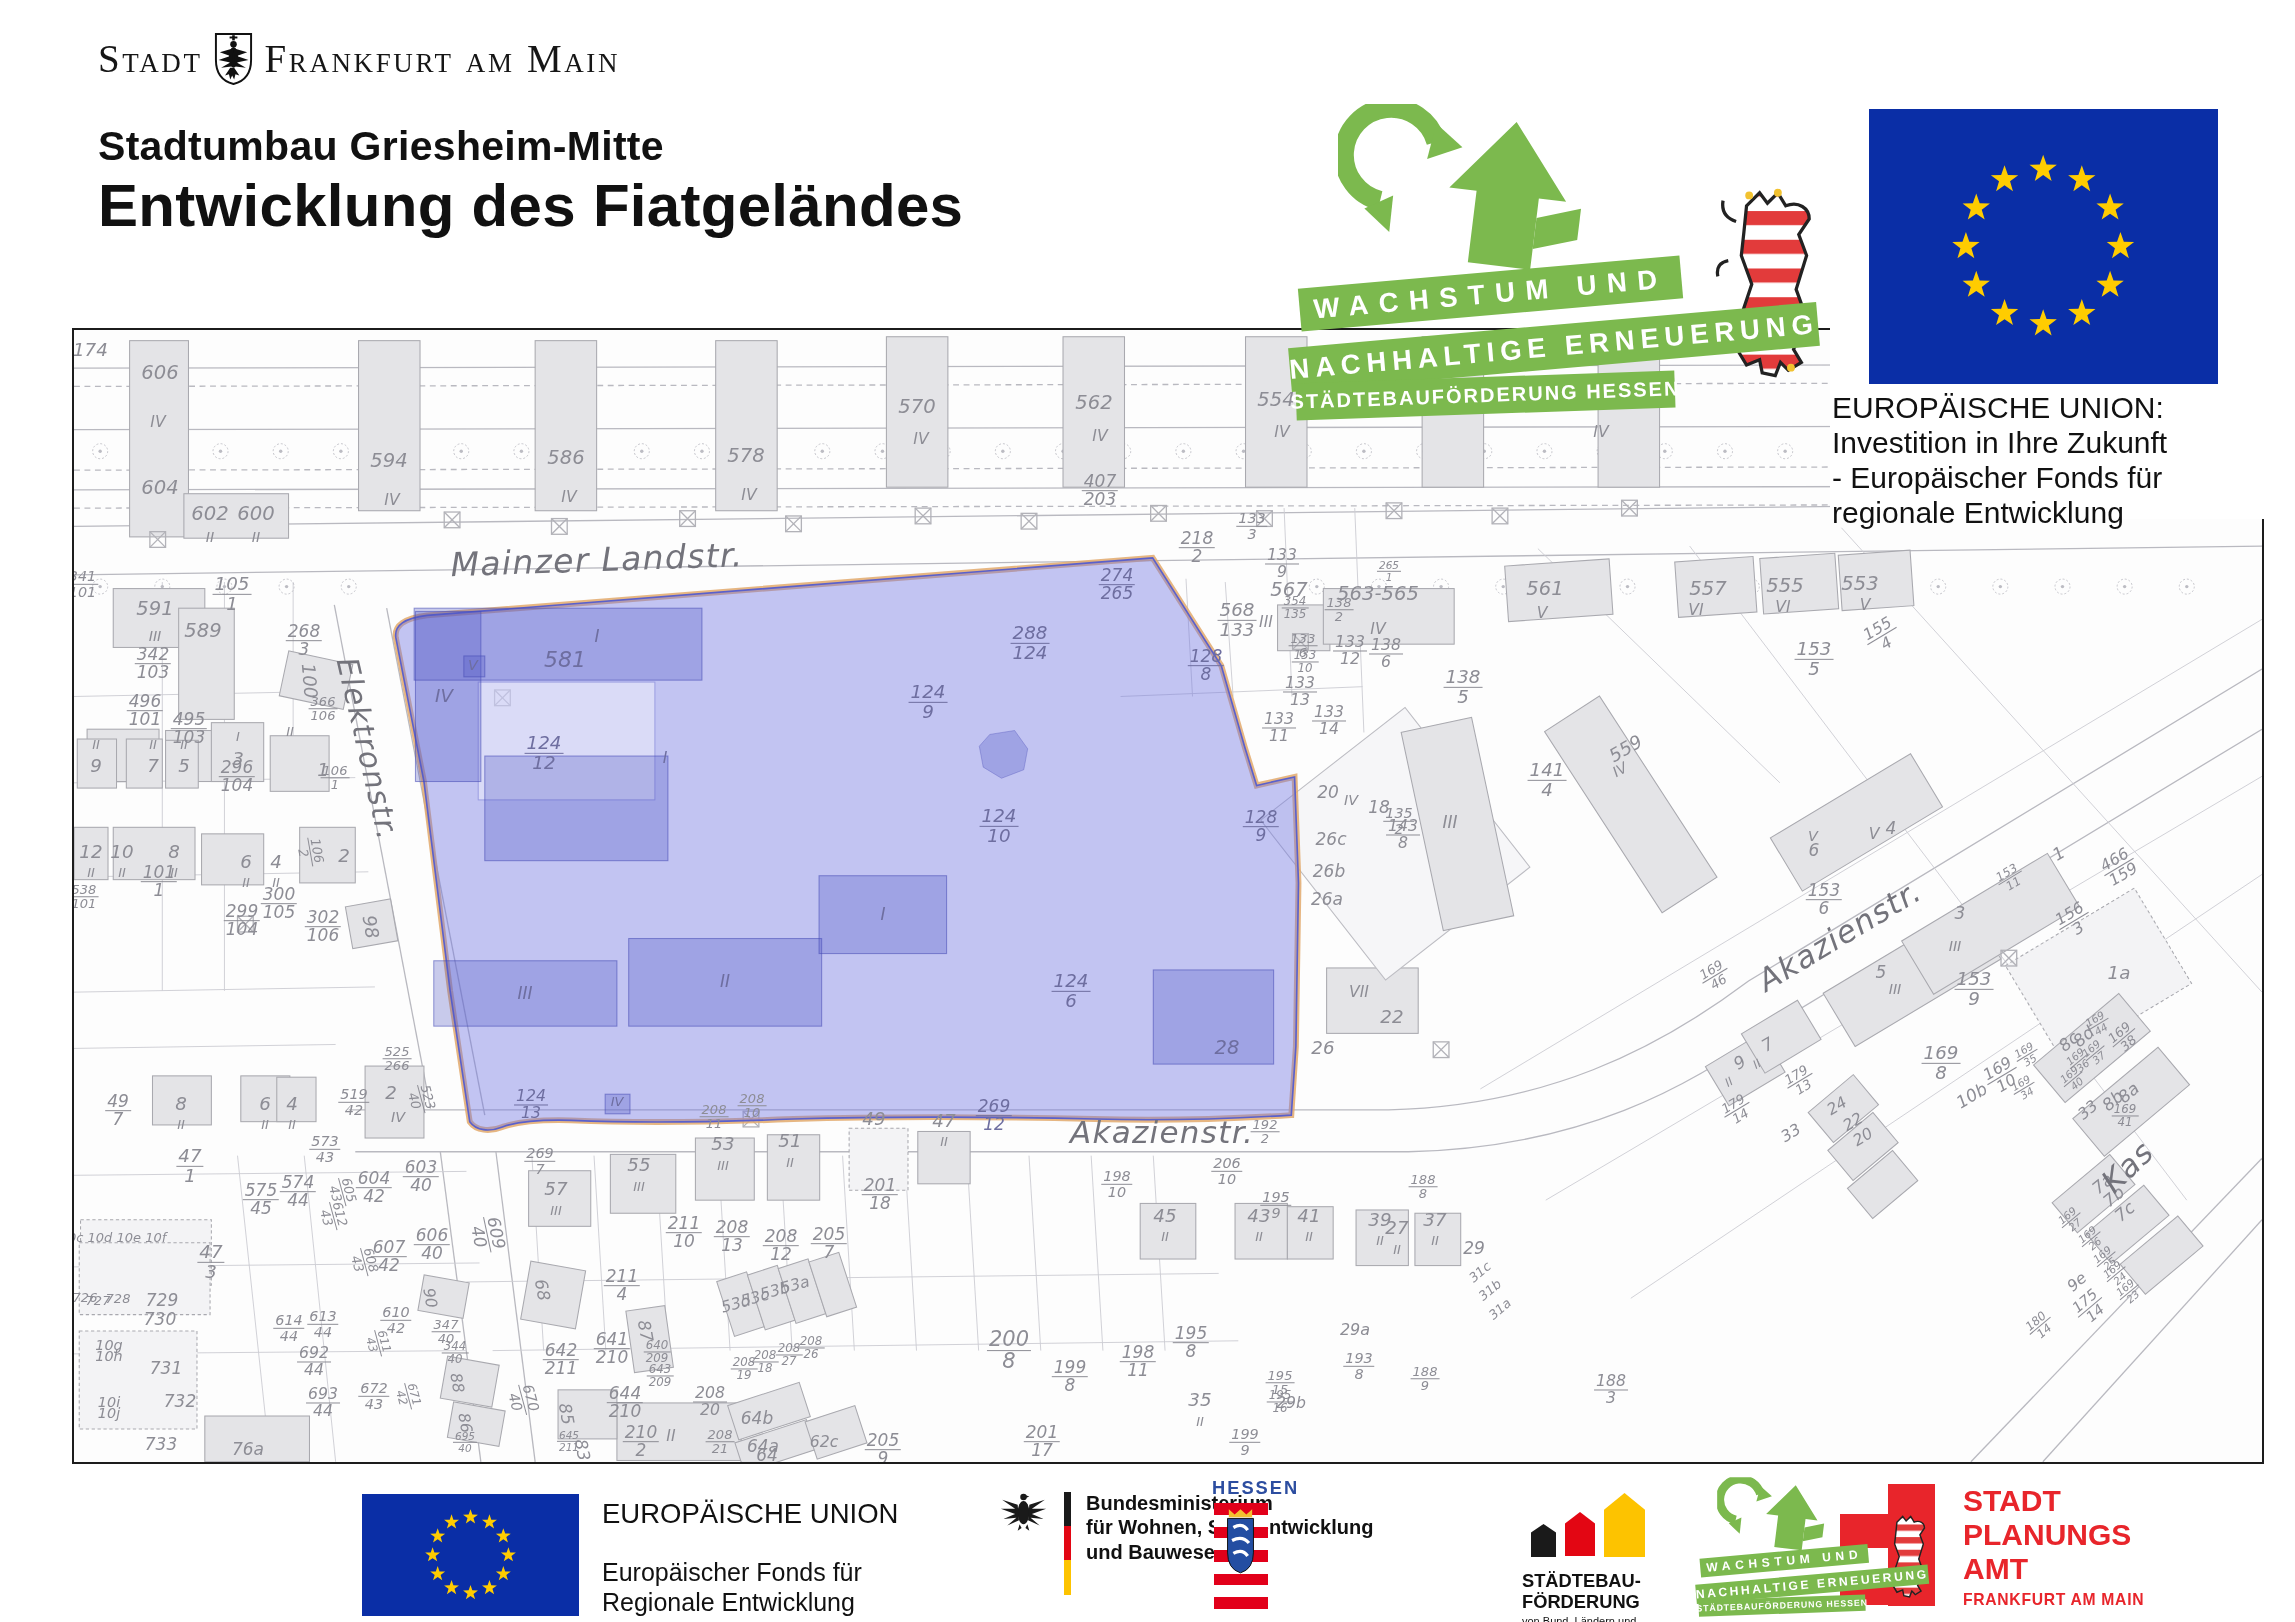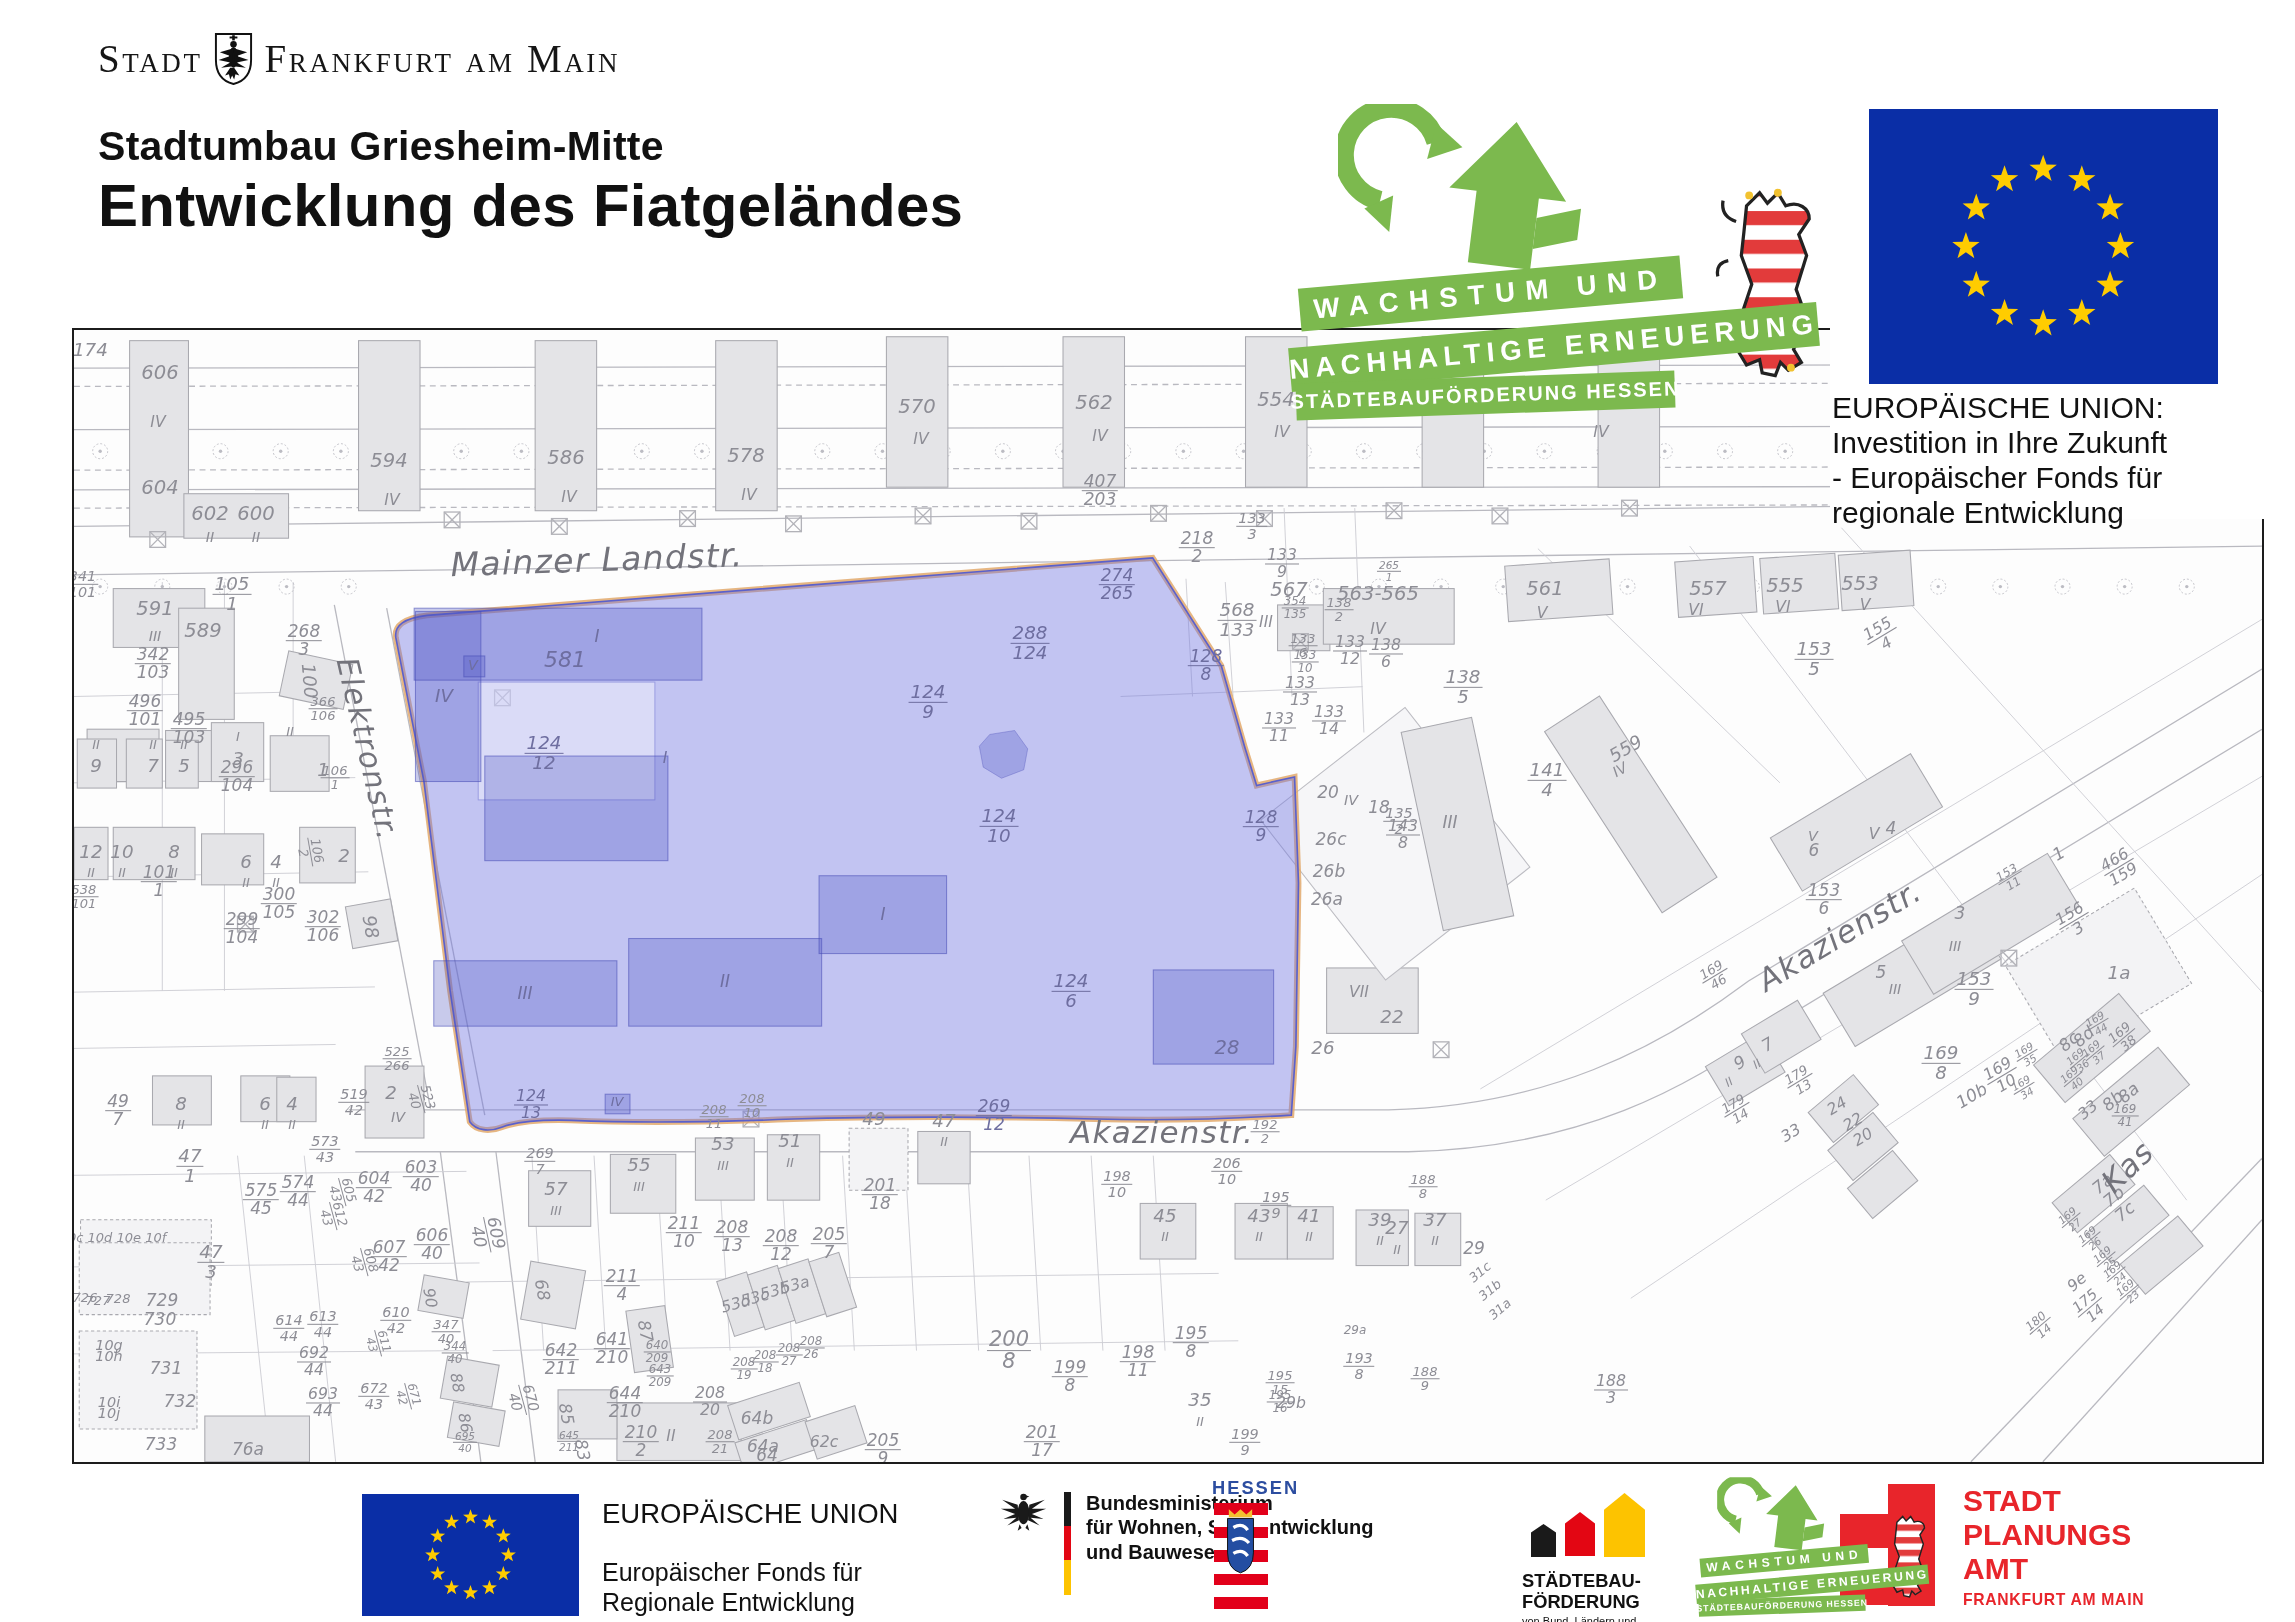--- a/index.html
+++ b/index.html
@@ -506,21 +506,21 @@
       <div class="mlbl bg" style="left: 172px; top: 553px; font-size: 13px; transform: translate(-50%, -50%) rotate(0deg);">II</div>
       <div class="mlbl bg" style="left: 202px; top: 553px; font-size: 13px; transform: translate(-50%, -50%) rotate(0deg);">II</div>
       <div class="mlbl bg frac" style="left: 85px; top: 552px; font-size: 17px; transform: translate(-50%, -50%) rotate(0deg);">
         <span class="fr-t">101</span>
         <span class="fr-b">1</span>
       </div>
       <div class="mlbl bg frac" style="left: 205px; top: 574px; font-size: 17px; transform: translate(-50%, -50%) rotate(0deg);">
         <span class="fr-t">300</span>
         <span class="fr-b">105</span>
       </div>
-      <div class="mlbl bg frac" style="left: 168px; top: 591px; font-size: 17px; transform: translate(-50%, -50%) rotate(0deg); margin-top: 8px;">
+      <div class="mlbl bg frac" style="left: 168px; top: 591px; font-size: 17px; transform: translate(-50%, -50%) rotate(0deg);">
         <span class="fr-t">299</span>
         <span class="fr-b">104</span>
       </div>
       <div class="mlbl bg frac" style="left: 249px; top: 597px; font-size: 17px; transform: translate(-50%, -50%) rotate(0deg);">
         <span class="fr-t">302</span>
         <span class="fr-b">106</span>
       </div>
       <div class="mlbl bg" style="left: 296px; top: 597px; font-size: 18.3px; transform: translate(-50%, -50%) rotate(80deg);">98</div>
       <div class="mlbl bg frac" style="left: 236px; top: 522px; font-size: 13px; transform: translate(-50%, -50%) rotate(80deg);">
         <span class="fr-t">106</span>
@@ -829,21 +829,21 @@
       <div class="mlbl bg" style="left: 1126px; top: 1092px; font-size: 13px; transform: translate(-50%, -50%) rotate(0deg);">II</div>
       <div class="mlbl bg frac" style="left: 935px; top: 1021px; font-size: 21px; transform: translate(-50%, -50%) rotate(0deg); align-items: center;">
         <span class="fr-t">200</span>
         <span class="fr-b">8</span>
       </div>
       <div class="mlbl bg frac" style="left: 968px; top: 1112px; font-size: 17px; transform: translate(-50%, -50%) rotate(0deg);">
         <span class="fr-t">201</span>
         <span class="fr-b">17</span>
       </div>
       <div class="mlbl bg" style="left: 1400px; top: 919px; font-size: 17px; transform: translate(-50%, -50%) rotate(0deg);">29</div>
-      <div class="mlbl bg" style="left: 1281px; top: 1000px; font-size: 12px; transform: translate(-50%, -50%) rotate(0deg);">29a</div>
+      <div class="mlbl bg" style="left: 1281px; top: 1000px; font-size: 16px; transform: translate(-50%, -50%) rotate(0deg);">29a</div>
       <div class="mlbl bg" style="left: 1217px; top: 1073px; font-size: 15.7px; transform: translate(-50%, -50%) rotate(0deg);">29b</div>
       <div class="mlbl bg frac" style="left: 1285px; top: 1036px; font-size: 14.4px; transform: translate(-50%, -50%) rotate(0deg);">
         <span class="fr-t">193</span>
         <span class="fr-b">8</span>
       </div>
       <div class="mlbl bg frac" style="left: 1351px; top: 1049px; font-size: 13px; transform: translate(-50%, -50%) rotate(0deg);">
         <span class="fr-t">188</span>
         <span class="fr-b">9</span>
       </div>
       <div class="mlbl bg frac" style="left: 1206px; top: 1053px; font-size: 13px; transform: translate(-50%, -50%) rotate(0deg);">

